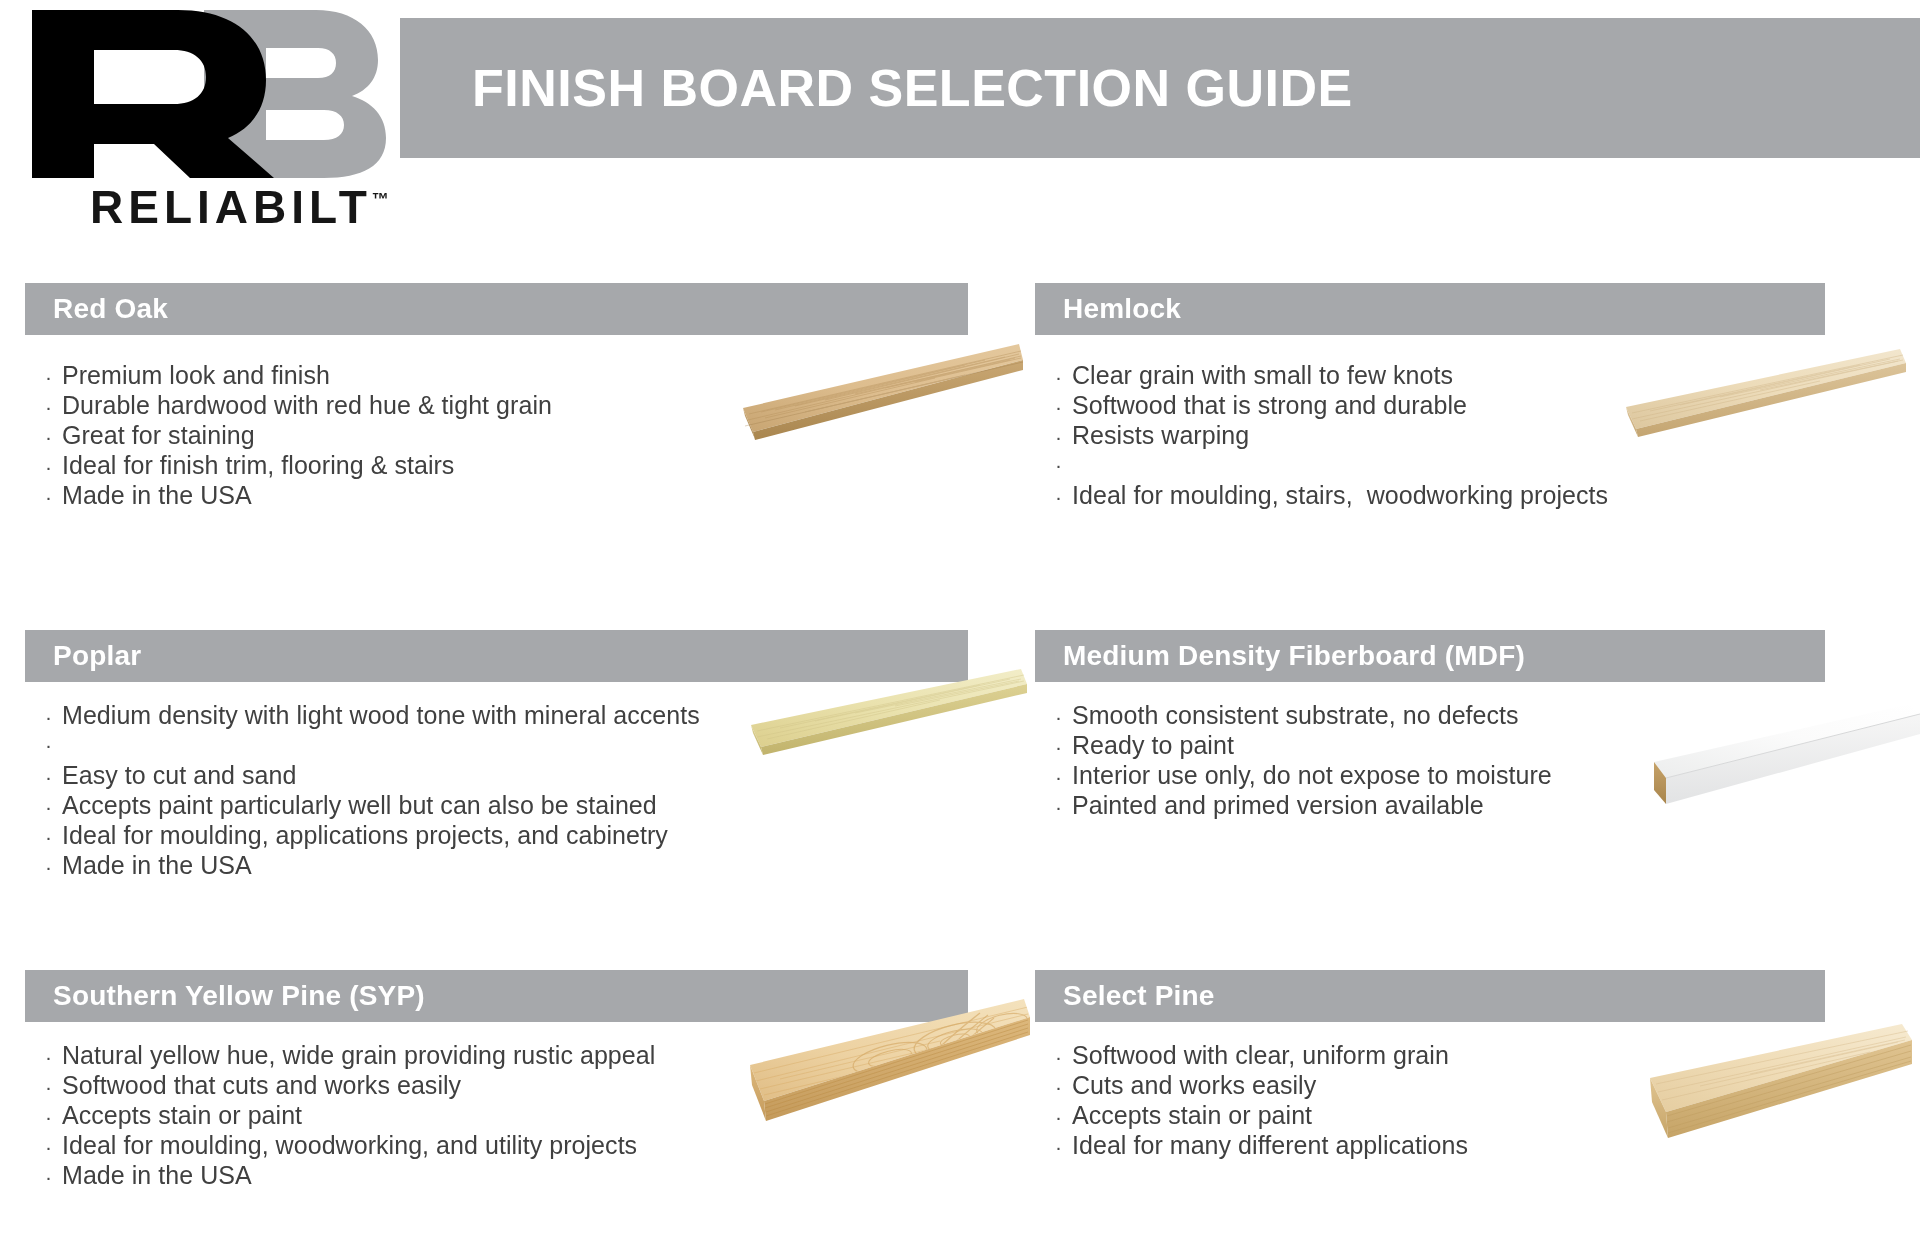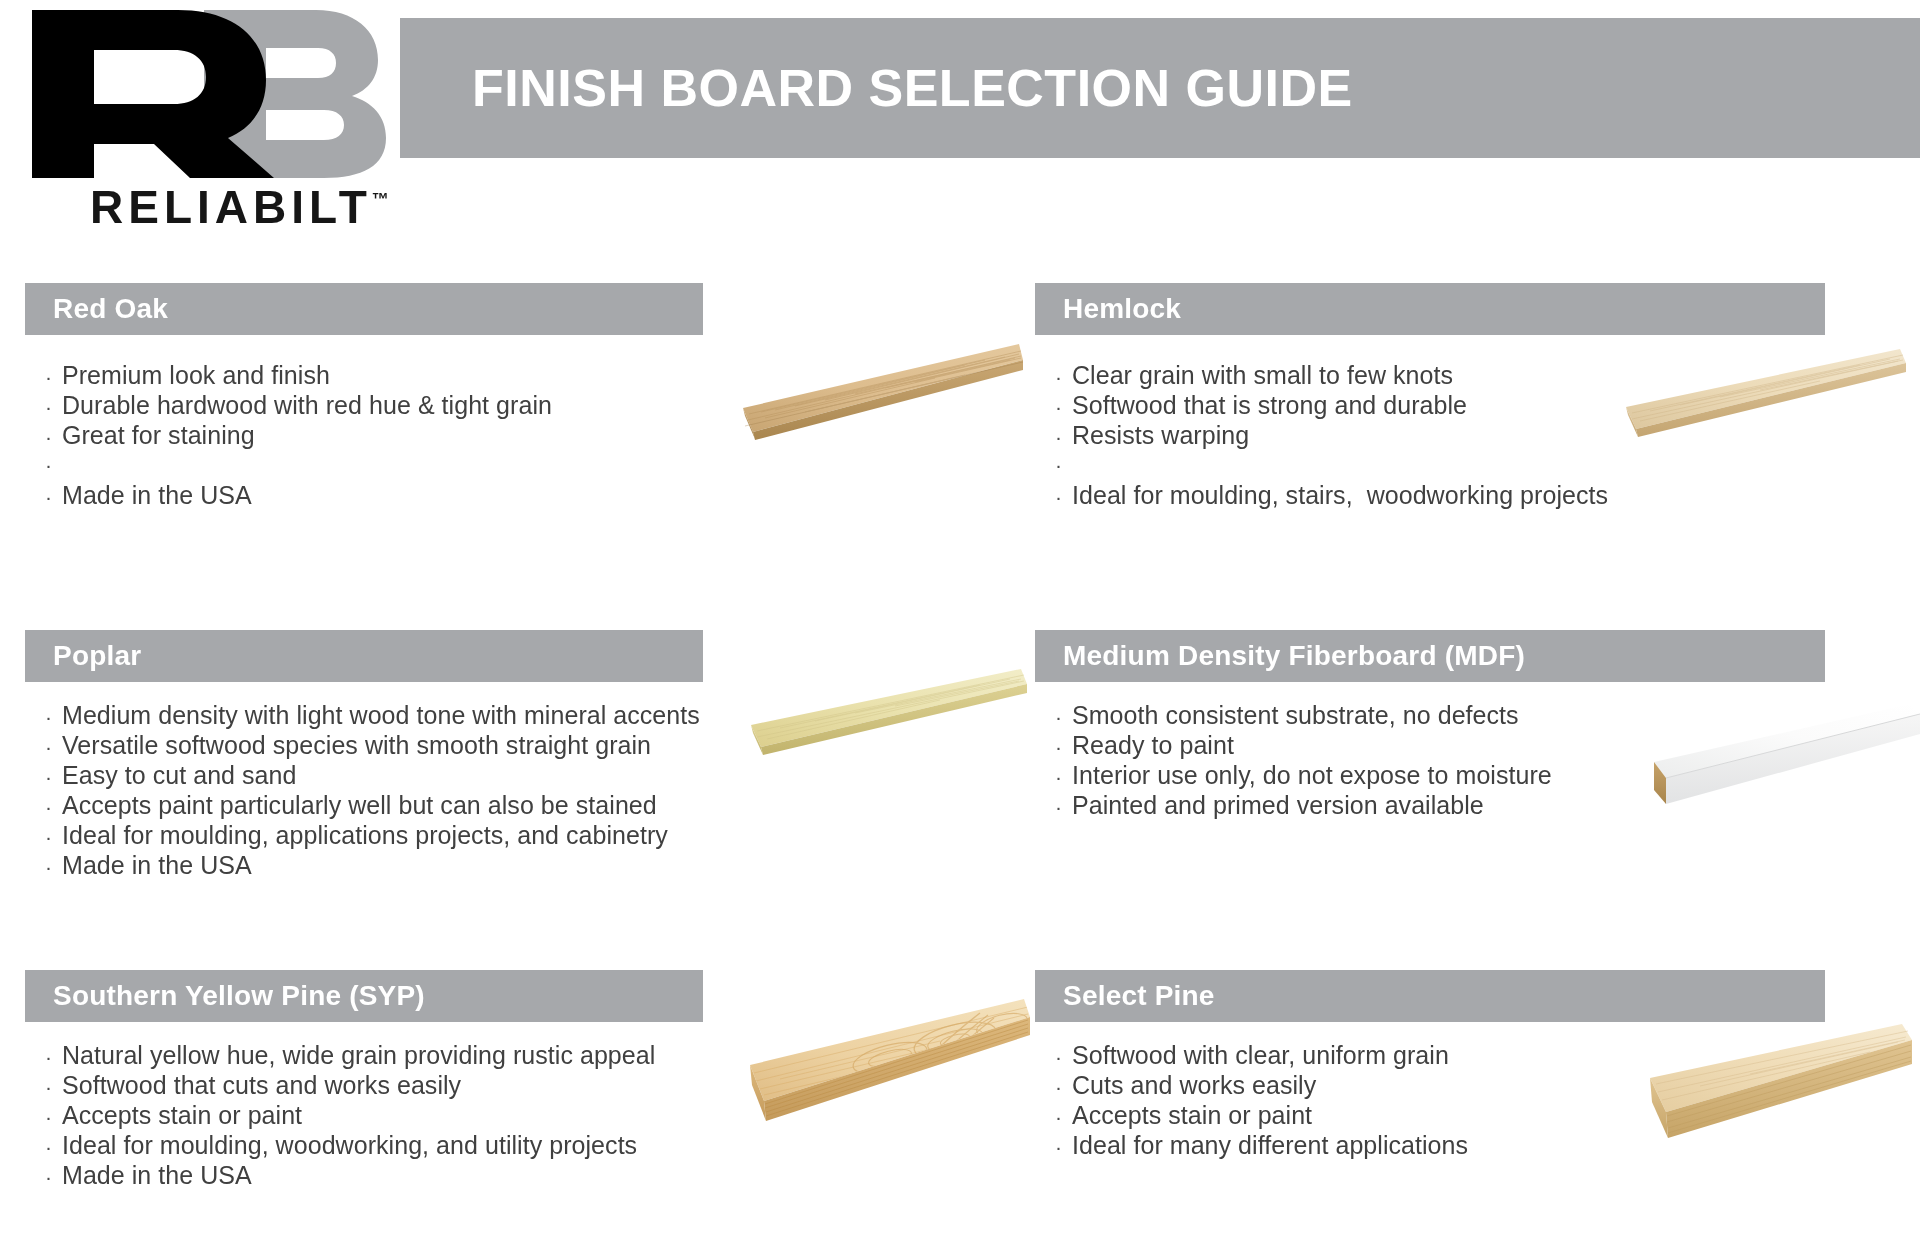--- a/index.html
+++ b/index.html
@@ -45,21 +45,21 @@
   .card.col-l { left:25px;   width:985px; }
   .card.col-r { left:1035px; width:752px; }
   .card.row-1 { top:283px; }
   .card.row-2 { top:630px; }
   .card.row-3 { top:970px; }
 
   .card-head {
     height:52px; background:#a6a8ab;
     display:flex; align-items:center;
   }
-  .card.col-l .card-head { width:678px;align-items:center; }
+  .card.col-l .card-head { width:943px;align-items:center; }
   .card.col-r .card-head { width:790px; }
   .card-title {
     margin-left:28px;
     color:#ffffff; font-size:28px; font-weight:bold;
     letter-spacing:0.2px; white-space:nowrap;
   }
 
   .card-body { position:relative; }
 
   .bullets { position:absolute; left:20px; }
@@ -128,20 +128,21 @@
       <div class="bullet-row">
         <span class="bullet-dot">·</span>
         <span class="bullet-text">Durable hardwood with red hue &amp; tight grain</span>
         </div>
       <div class="bullet-row">
         <span class="bullet-dot">·</span>
         <span class="bullet-text">Great for staining</span>
         </div>
       <div class="bullet-row">
         <span class="bullet-dot">·</span>
+        <span class="bullet-text">Ideal for finish trim, flooring &amp; stairs</span>
         </div>
       <div class="bullet-row">
         <span class="bullet-dot">·</span>
         <span class="bullet-text">Made in the USA</span>
         </div>
     </div>
   </div>
 </div>
 
 <div class="card col-r row-1">
@@ -178,21 +179,20 @@
     <div class="card-title">Poplar</div>
   </div>
   <div class="card-body">
     <div class="bullets">
       <div class="bullet-row">
         <span class="bullet-dot">·</span>
         <span class="bullet-text">Medium density with light wood tone with mineral accents</span>
         </div>
       <div class="bullet-row">
         <span class="bullet-dot">·</span>
-        <span class="bullet-text">Versatile softwood species with smooth straight grain</span>
         </div>
       <div class="bullet-row">
         <span class="bullet-dot">·</span>
         <span class="bullet-text">Easy to cut and sand</span>
         </div>
       <div class="bullet-row">
         <span class="bullet-dot">·</span>
         <span class="bullet-text">Accepts paint particularly well but can also be stained</span>
         </div>
       <div class="bullet-row">

